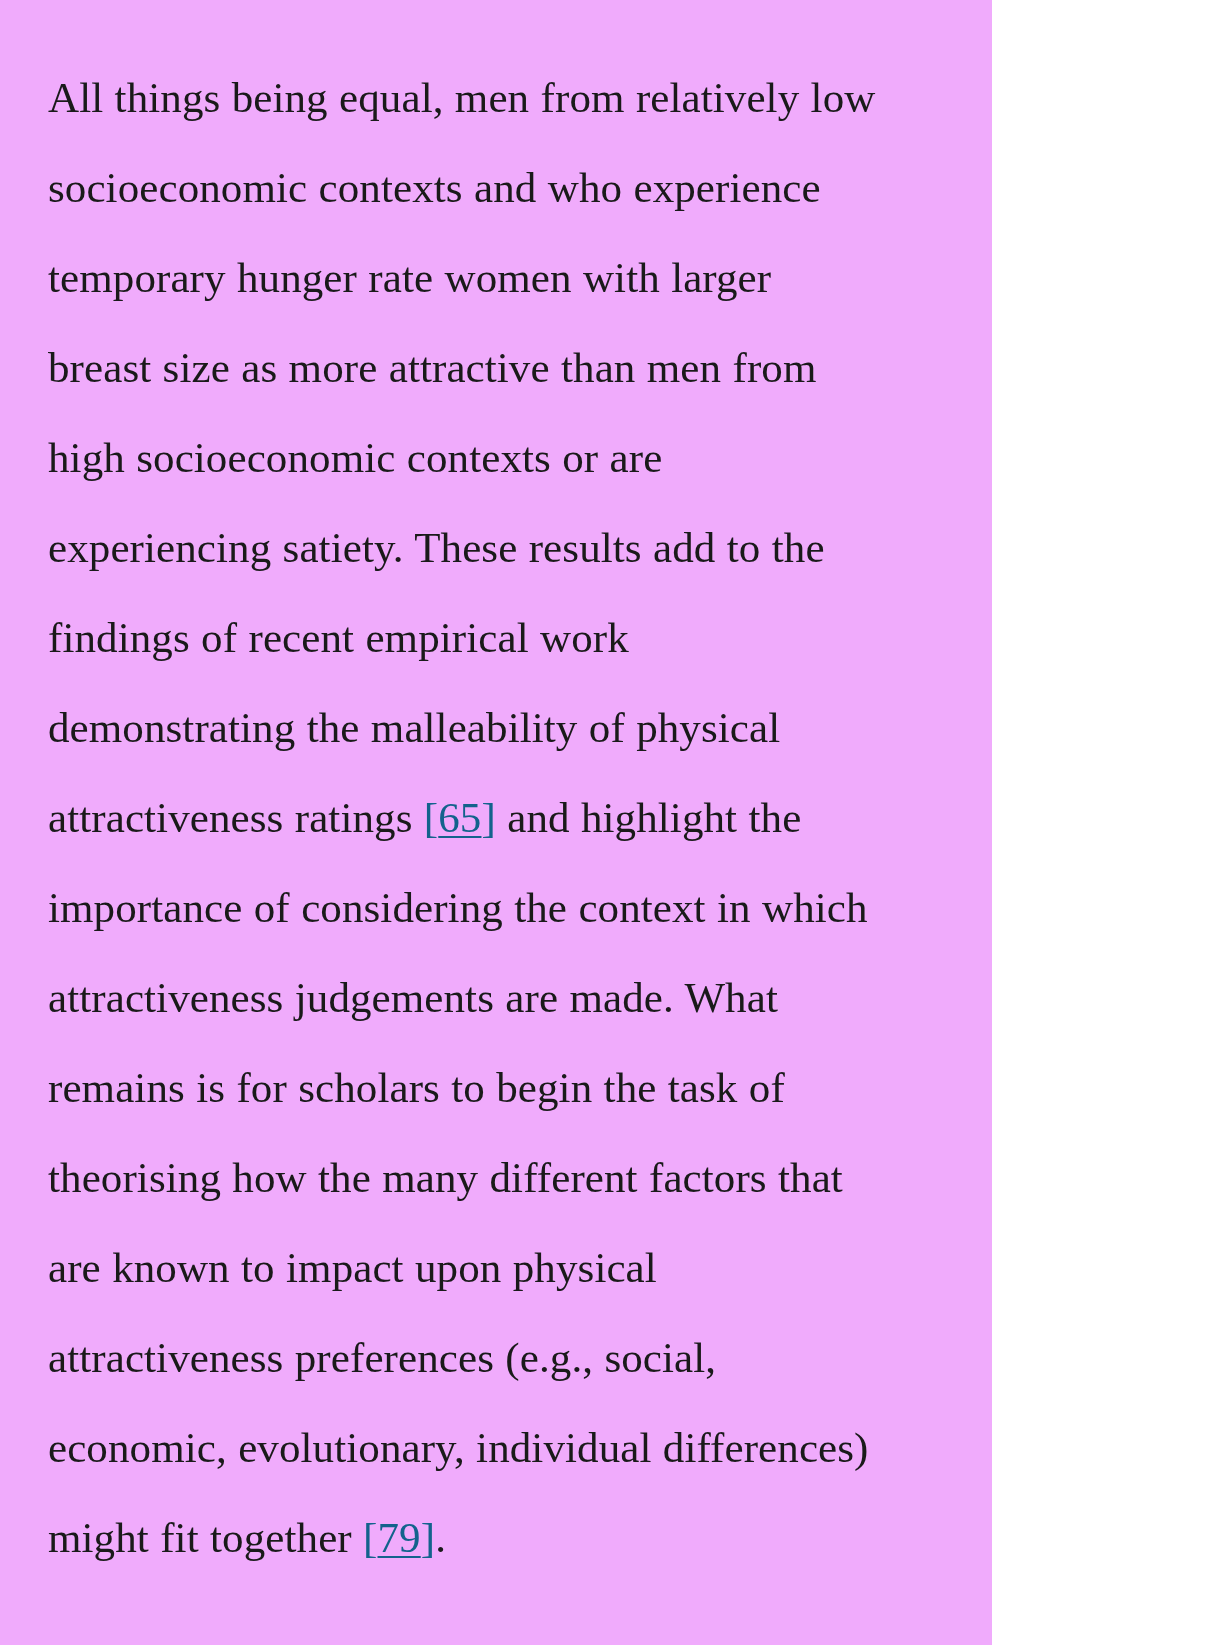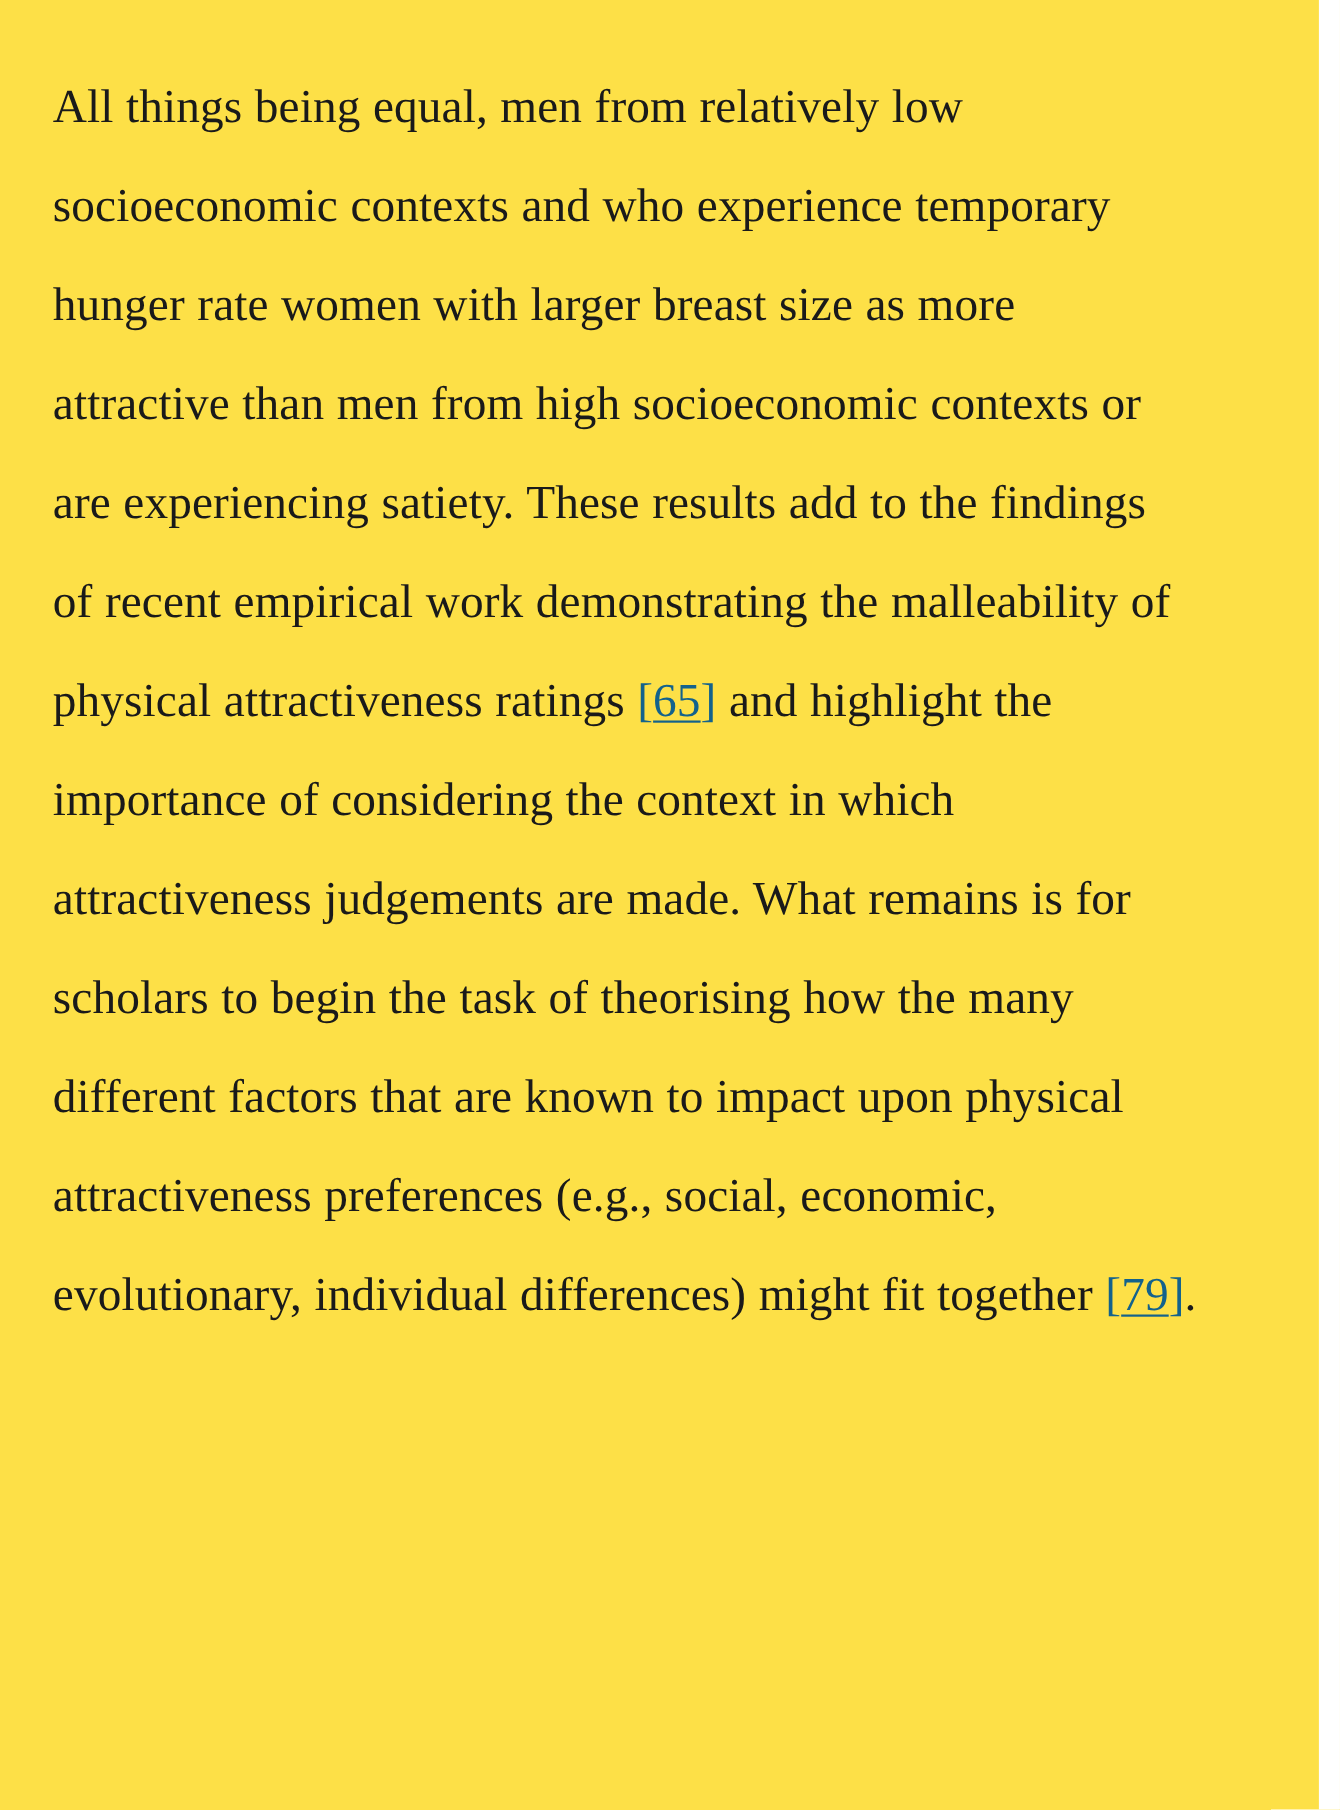--- a/index.html
+++ b/index.html
@@ -8,24 +8,24 @@
     background: #ffffff;
   }
   body {
     width: 1218px;
     min-height: 1645px;
     font-family: "Liberation Serif", "DejaVu Serif", serif;
     color: #1a1a1a;
   }
   .page {
     box-sizing: border-box;
-    width: 1199px;
+    width: 992px;
     min-height: 1645px;
     padding: 10px 110px 0 48px;
-    background: #fde047;
+    background: #f0abfc;
   }
   .paragraph {
     font-size: 43px;
     line-height: 90px;
     text-align: left;
     color: #1a1a1a;
     letter-spacing: 0.1px;
     word-spacing: 0.5px;
   }
   .citation {

